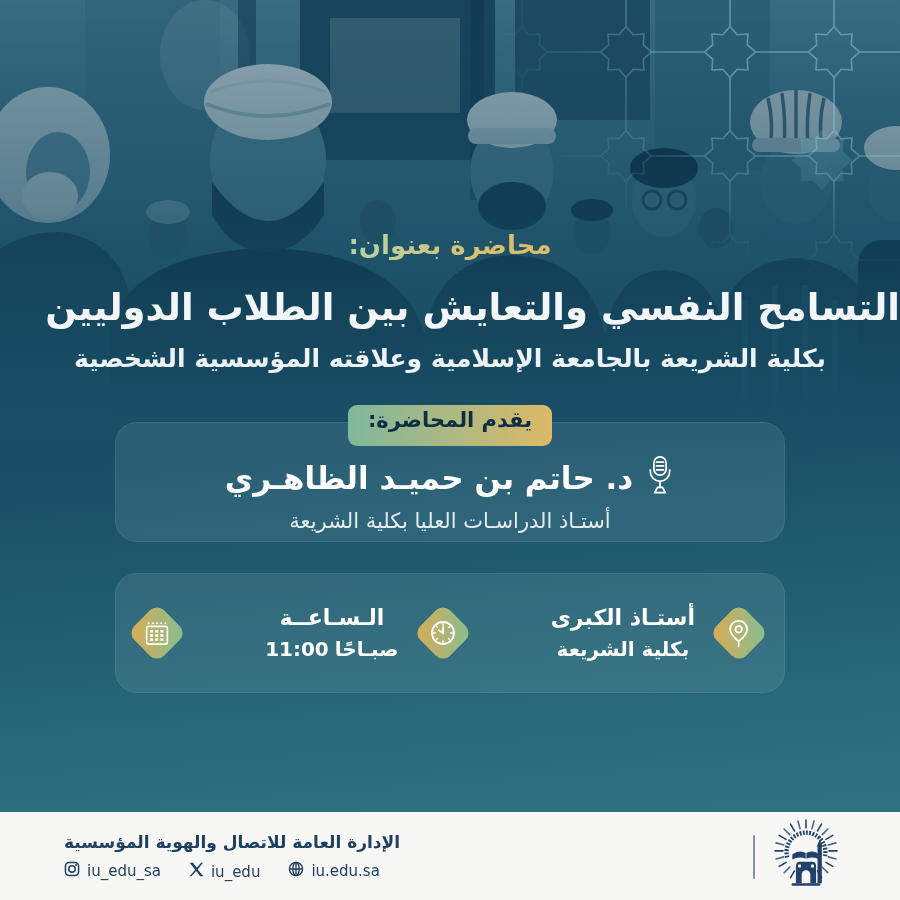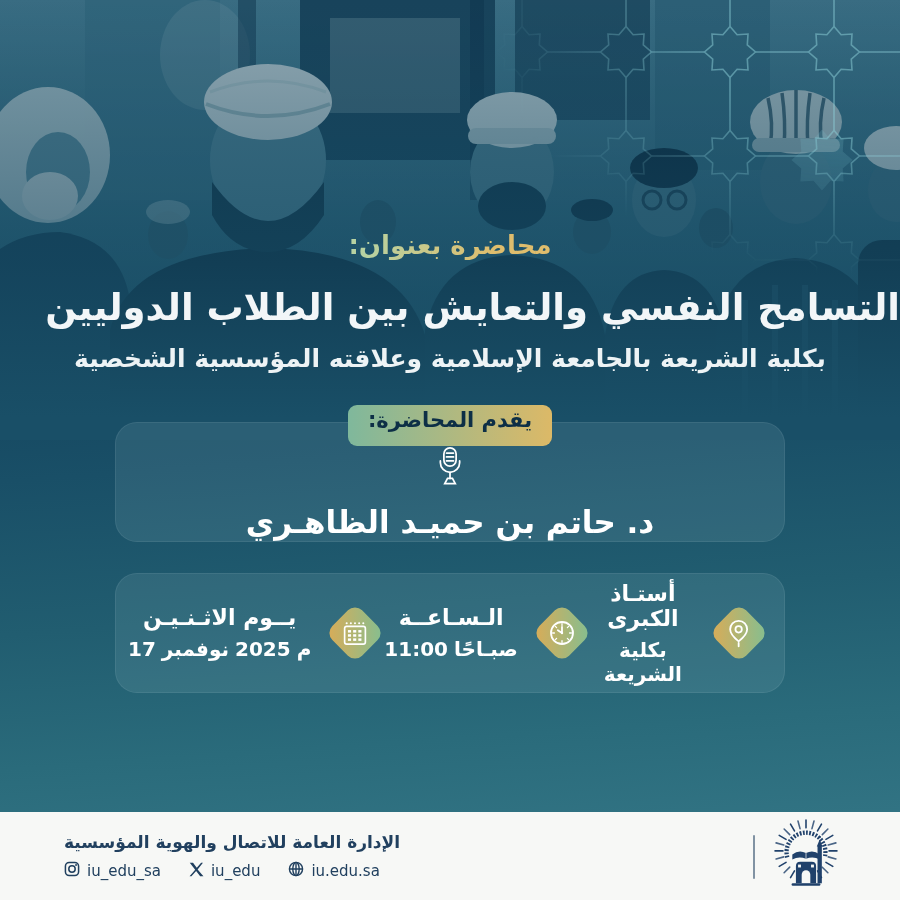--- a/index.html
+++ b/index.html
@@ -20,36 +20,36 @@
   .title{position:absolute;top:286px;left:0;width:100%;margin:0;text-align:right;z-index:3;
     font-size:37px;font-weight:bold;color:#f2f6f8;direction:rtl;white-space:nowrap;}
   .subtitle{position:absolute;top:344px;left:0;width:100%;margin:0;text-align:center;z-index:3;
     font-size:25px;font-weight:bold;color:#edf3f5;direction:rtl;white-space:nowrap;}
   .badge-wrap{position:absolute;top:405px;left:0;width:100%;text-align:center;z-index:4;}
   .badge{display:inline-block;padding:3px 20px 14px;border-radius:9px;direction:rtl;
     background:linear-gradient(90deg,#7fb89c,#dcb967);color:#0d2f46;font-size:21px;font-weight:bold;}
   .card{position:absolute;left:115px;width:670px;border-radius:22px;z-index:3;box-sizing:border-box;
     background:rgba(170,205,216,0.13);border:1px solid rgba(255,255,255,0.07);}
   .speaker-card{top:422px;height:120px;}
-  .name-row{display:flex;direction:rtl;justify-content:center;align-items:center;gap:12px;margin-top:23px;flex-direction:column;}
+  .name-row{display:flex;direction:rtl;justify-content:center;align-items:center;gap:12px;margin-top:32px;}
   .speaker-name{font-size:31px;font-weight:bold;color:#ffffff;}
   .speaker-role{margin-top:8px;text-align:center;font-size:21px;color:#e3edf1;direction:rtl;}
   .info-card{top:573px;height:120px;display:flex;align-items:center;justify-content:space-between;padding:0 16px 0 12px;}
   .info-item{display:flex;align-items:center;gap:15px;}
   .info-text{text-align:center;color:#fff;}
   .info-l1{font-size:22px;font-weight:bold;direction:rtl;}
   .info-l2{font-size:20px;font-weight:bold;margin-top:7px;display:flex;direction:ltr;gap:6px;justify-content:center;}
   .diamond{width:42px;height:42px;border-radius:10px;transform:rotate(45deg);margin:0 8px;
     background:linear-gradient(45deg,#dcab55,#82bf92);display:flex;align-items:center;justify-content:center;flex:0 0 auto;}
   .diamond svg{transform:rotate(-45deg);}
   .footer{position:absolute;left:0;bottom:0;width:900px;height:88px;background:#f7f8f6;z-index:5;
     display:flex;align-items:center;justify-content:space-between;padding:1px 58px 0 64px;box-sizing:border-box;}
   .footer-left{display:flex;flex-direction:column;align-items:flex-start;}
   .dept{font-size:17px;font-weight:bold;color:#21405f;direction:rtl;}
-  .social-row{display:flex;gap:28px;margin-top:9px;align-items:center;}
+  .social-row{display:flex;gap:28px;margin-top:9px;align-items:flex-end;}
   .social-item{display:flex;gap:7px;align-items:center;color:#21405f;font-size:15px;}
   .footer-right{display:flex;align-items:center;gap:15px;}
   .divider{width:2px;height:44px;background:#21405f;opacity:.55;border-radius:1px;}
 </style>
 </head>
 <body>
 
 <div class="poster">
 
   <div class="photo-area">
@@ -159,34 +159,26 @@
         <svg viewBox="0 0 34 48" width="30" height="42" fill="none" stroke="#ffffff" stroke-width="2" stroke-linecap="round">
           <rect x="10" y="2" width="14" height="21" rx="7"></rect>
           <path d="M13,8 L21,8 M13,12.5 L21,12.5 M13,17 L21,17"></path>
           <path d="M6,17 v2 a11,11 0 0 0 22,0 v-2"></path>
           <path d="M17,30 L17,37"></path>
           <path d="M11,43 h12 l-3.2,-6 h-5.6 Z"></path>
         </svg>
       </span>
       <span class="speaker-name">د. حاتم بن حميـد الظاهـري</span>
     </div>
+    <div class="speaker-role">أستـاذ الدراسـات العليا بكلية الشريعة</div>
   </section>
 
   <section class="card info-card">
 
     <div class="info-item">
-      <div class="info-text">
-        <div class="info-l1">يــوم الاثـنـيـن</div>
-        <div class="info-l2">
-          <span>17</span>
-            <span dir="rtl">نوفمبر</span>
-            <span>2025</span>
-            <span dir="rtl">م</span>
-        </div>
-      </div>
       <div class="diamond">
         <svg viewBox="0 0 26 26" width="27" height="27" fill="none" stroke="#ffffff" stroke-width="1.6">
           <circle cx="5" cy="3" r="1" fill="#fff" stroke="none"></circle>
             <circle cx="9" cy="3" r="1" fill="#fff" stroke="none"></circle>
             <circle cx="13" cy="3" r="1" fill="#fff" stroke="none"></circle>
             <circle cx="17" cy="3" r="1" fill="#fff" stroke="none"></circle>
             <circle cx="21" cy="3" r="1" fill="#fff" stroke="none"></circle>
           <rect x="3" y="6" width="20" height="17" rx="2"></rect>
           <g fill="#fff" stroke="none">
             <rect x="6.2" y="9.5" width="3" height="2.4"></rect>

